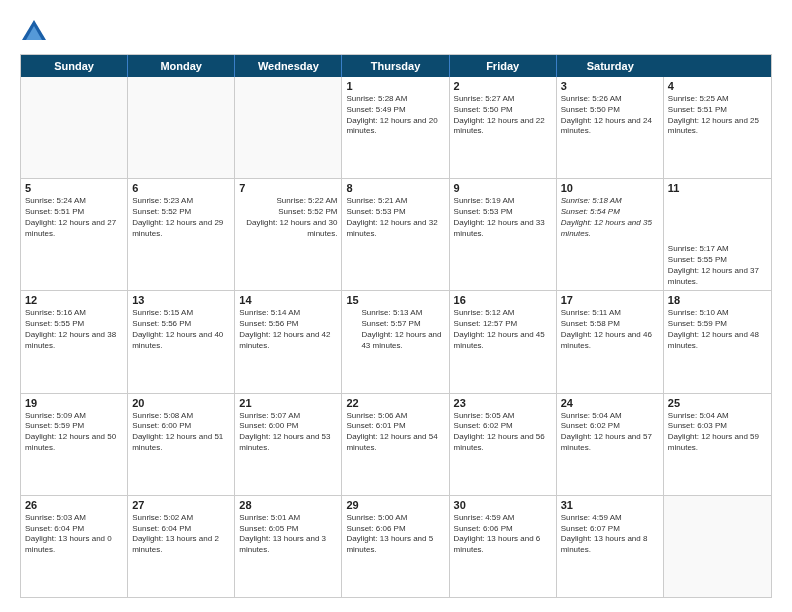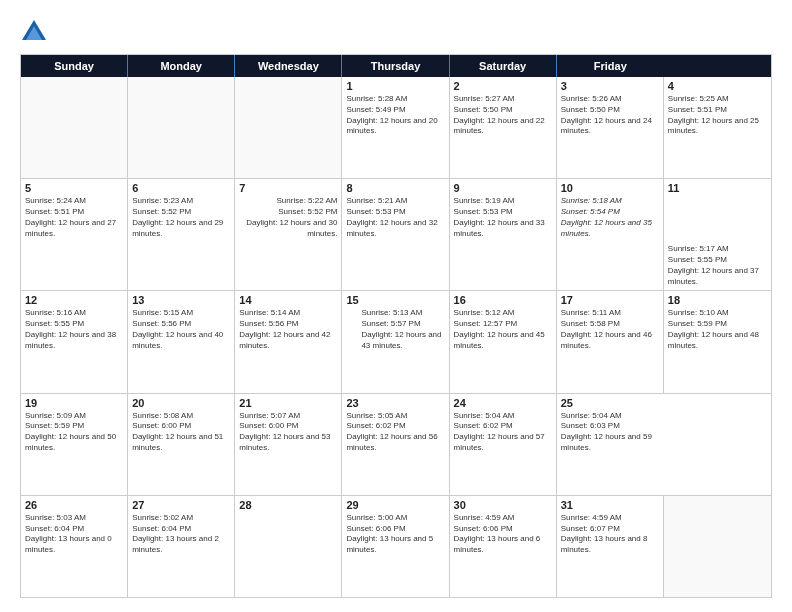--- a/index.html
+++ b/index.html
@@ -62,21 +62,21 @@
     }
     .calendar {
       flex: 1;
       display: flex;
       flex-direction: column;
       border: 1px solid #ccc;
     }
     .cal-header {
       display: grid;
       grid-template-columns: repeat(7, 1fr);
-      background: #0f172a;
+      background: #0c4a6e;
     }
     .cal-header-cell {
       color: #fff;
       font-size: 11px;
       font-weight: bold;
       text-align: center;
       padding: 5px 2px;
       border-right: 1px solid #3a7fc8;
     }
     .cal-header-cell:last-child { border-right: none; }
@@ -136,22 +136,22 @@
       <div class="location"></div>
     </div>
   </div>
 
   <div class="calendar">
     <div class="cal-header">
     <div class="cal-header-cell">Sunday</div>
         <div class="cal-header-cell">Monday</div>
         <div class="cal-header-cell">Wednesday</div>
         <div class="cal-header-cell">Thursday</div>
+        <div class="cal-header-cell">Friday</div>
         <div class="cal-header-cell">Saturday</div>
-        <div class="cal-header-cell">Friday</div>
       </div>
     <div class="cal-body">
     <div class="cal-row">
           <div class="cal-cell empty"></div>
           <div class="cal-cell empty"></div>
           <div class="cal-cell empty"></div>
           <div class="cal-cell">
             <div class="day-num">1</div>
             <div class="cell-text" style="white-space: pre-line;">Sunrise: 5:28 AM
 Sunset: 5:49 PM
@@ -277,20 +277,26 @@
 Sunset: 6:00 PM
 Daylight: 12 hours and 51 minutes.</div>
           </div>
           <div class="cal-cell">
             <div class="day-num">21</div>
             <div class="cell-text" style="white-space: pre-line;">Sunrise: 5:07 AM
 Sunset: 6:00 PM
 Daylight: 12 hours and 53 minutes.</div>
           </div>
           <div class="cal-cell">
+            <div class="day-num">22</div>
+            <div class="cell-text" style="white-space: pre-line;">Sunrise: 5:06 AM
+Sunset: 6:01 PM
+Daylight: 12 hours and 54 minutes.</div>
+          </div>
+          <div class="cal-cell">
             <div class="day-num">23</div>
             <div class="cell-text" style="white-space: pre-line;">Sunrise: 5:05 AM
 Sunset: 6:02 PM
 Daylight: 12 hours and 56 minutes.</div>
           </div>
           <div class="cal-cell">
             <div class="day-num">24</div>
             <div class="cell-text" style="white-space: pre-line;">Sunrise: 5:04 AM
 Sunset: 6:02 PM
 Daylight: 12 hours and 57 minutes.</div>
@@ -310,20 +316,23 @@
 Daylight: 13 hours and 0 minutes.</div>
           </div>
           <div class="cal-cell">
             <div class="day-num">27</div>
             <div class="cell-text" style="white-space: pre-line;">Sunrise: 5:02 AM
 Sunset: 6:04 PM
 Daylight: 13 hours and 2 minutes.</div>
           </div>
           <div class="cal-cell">
             <div class="day-num">28</div>
+            <div class="cell-text" style="white-space: pre-line;">Sunrise: 5:01 AM
+Sunset: 6:05 PM
+Daylight: 13 hours and 3 minutes.</div>
           </div>
           <div class="cal-cell">
             <div class="day-num">29</div>
             <div class="cell-text" style="white-space: pre-line;">Sunrise: 5:00 AM
 Sunset: 6:06 PM
 Daylight: 13 hours and 5 minutes.</div>
           </div>
           <div class="cal-cell">
             <div class="day-num">30</div>
             <div class="cell-text" style="white-space: pre-line;">Sunrise: 4:59 AM

